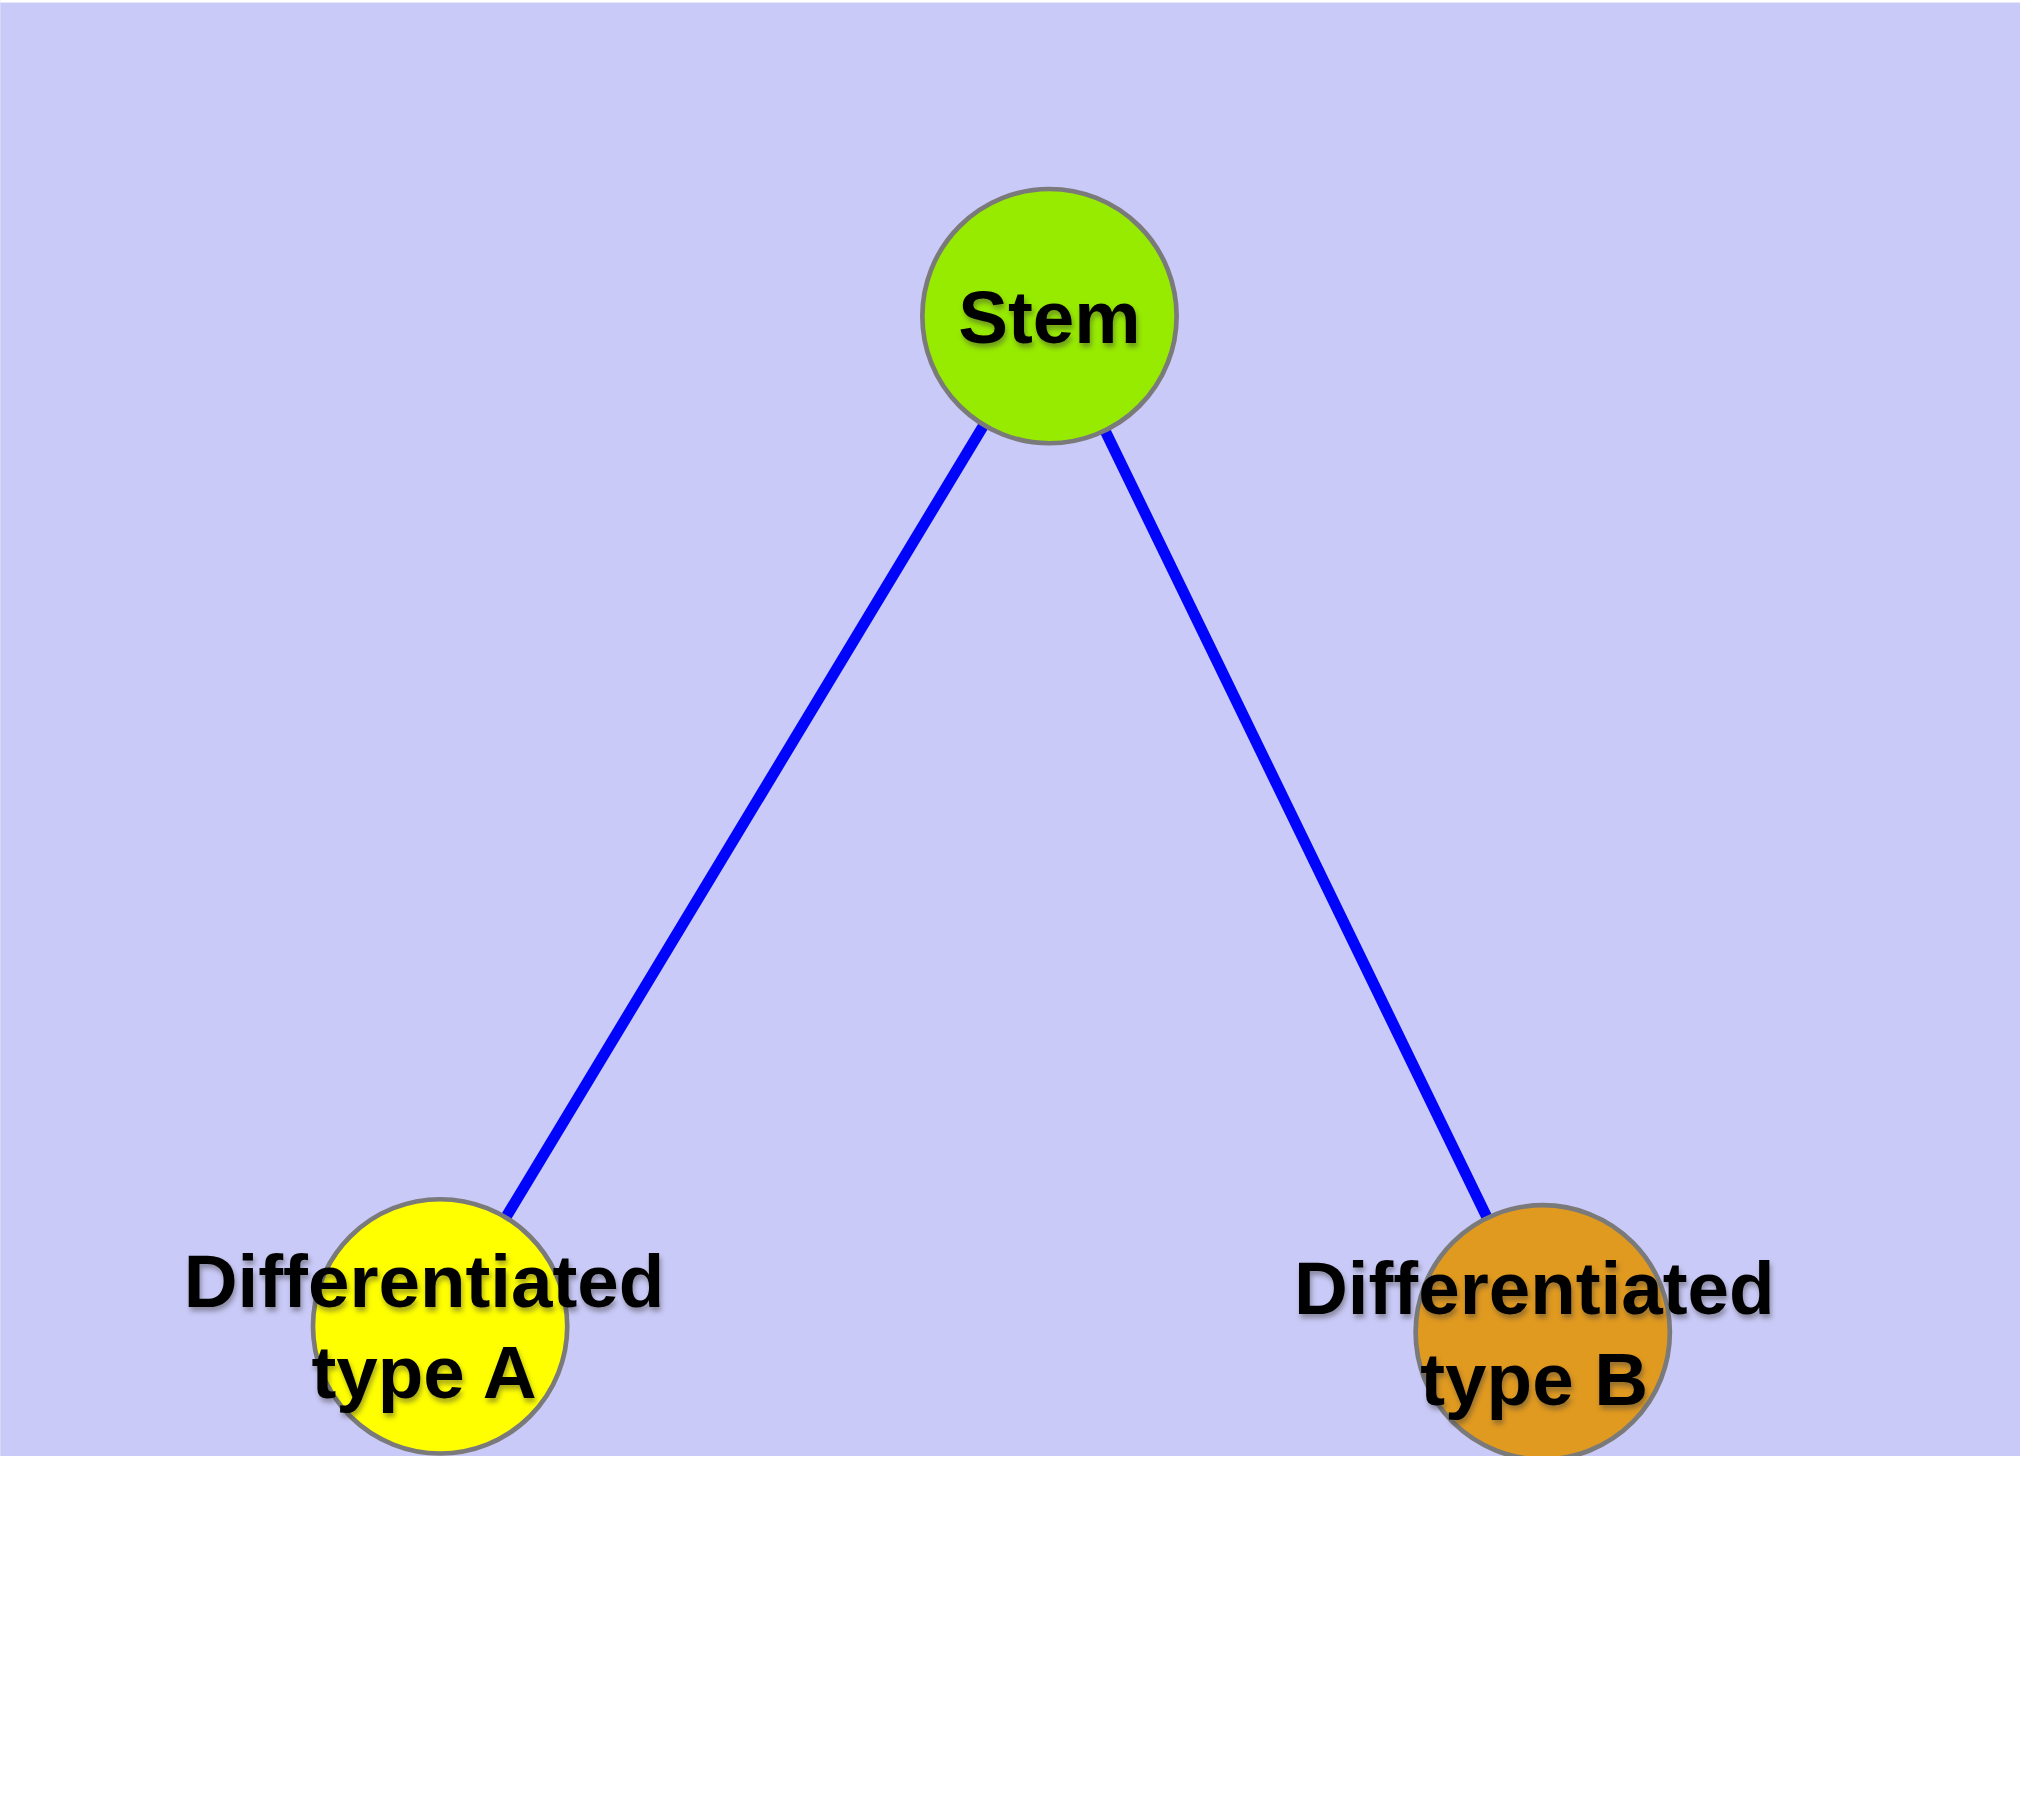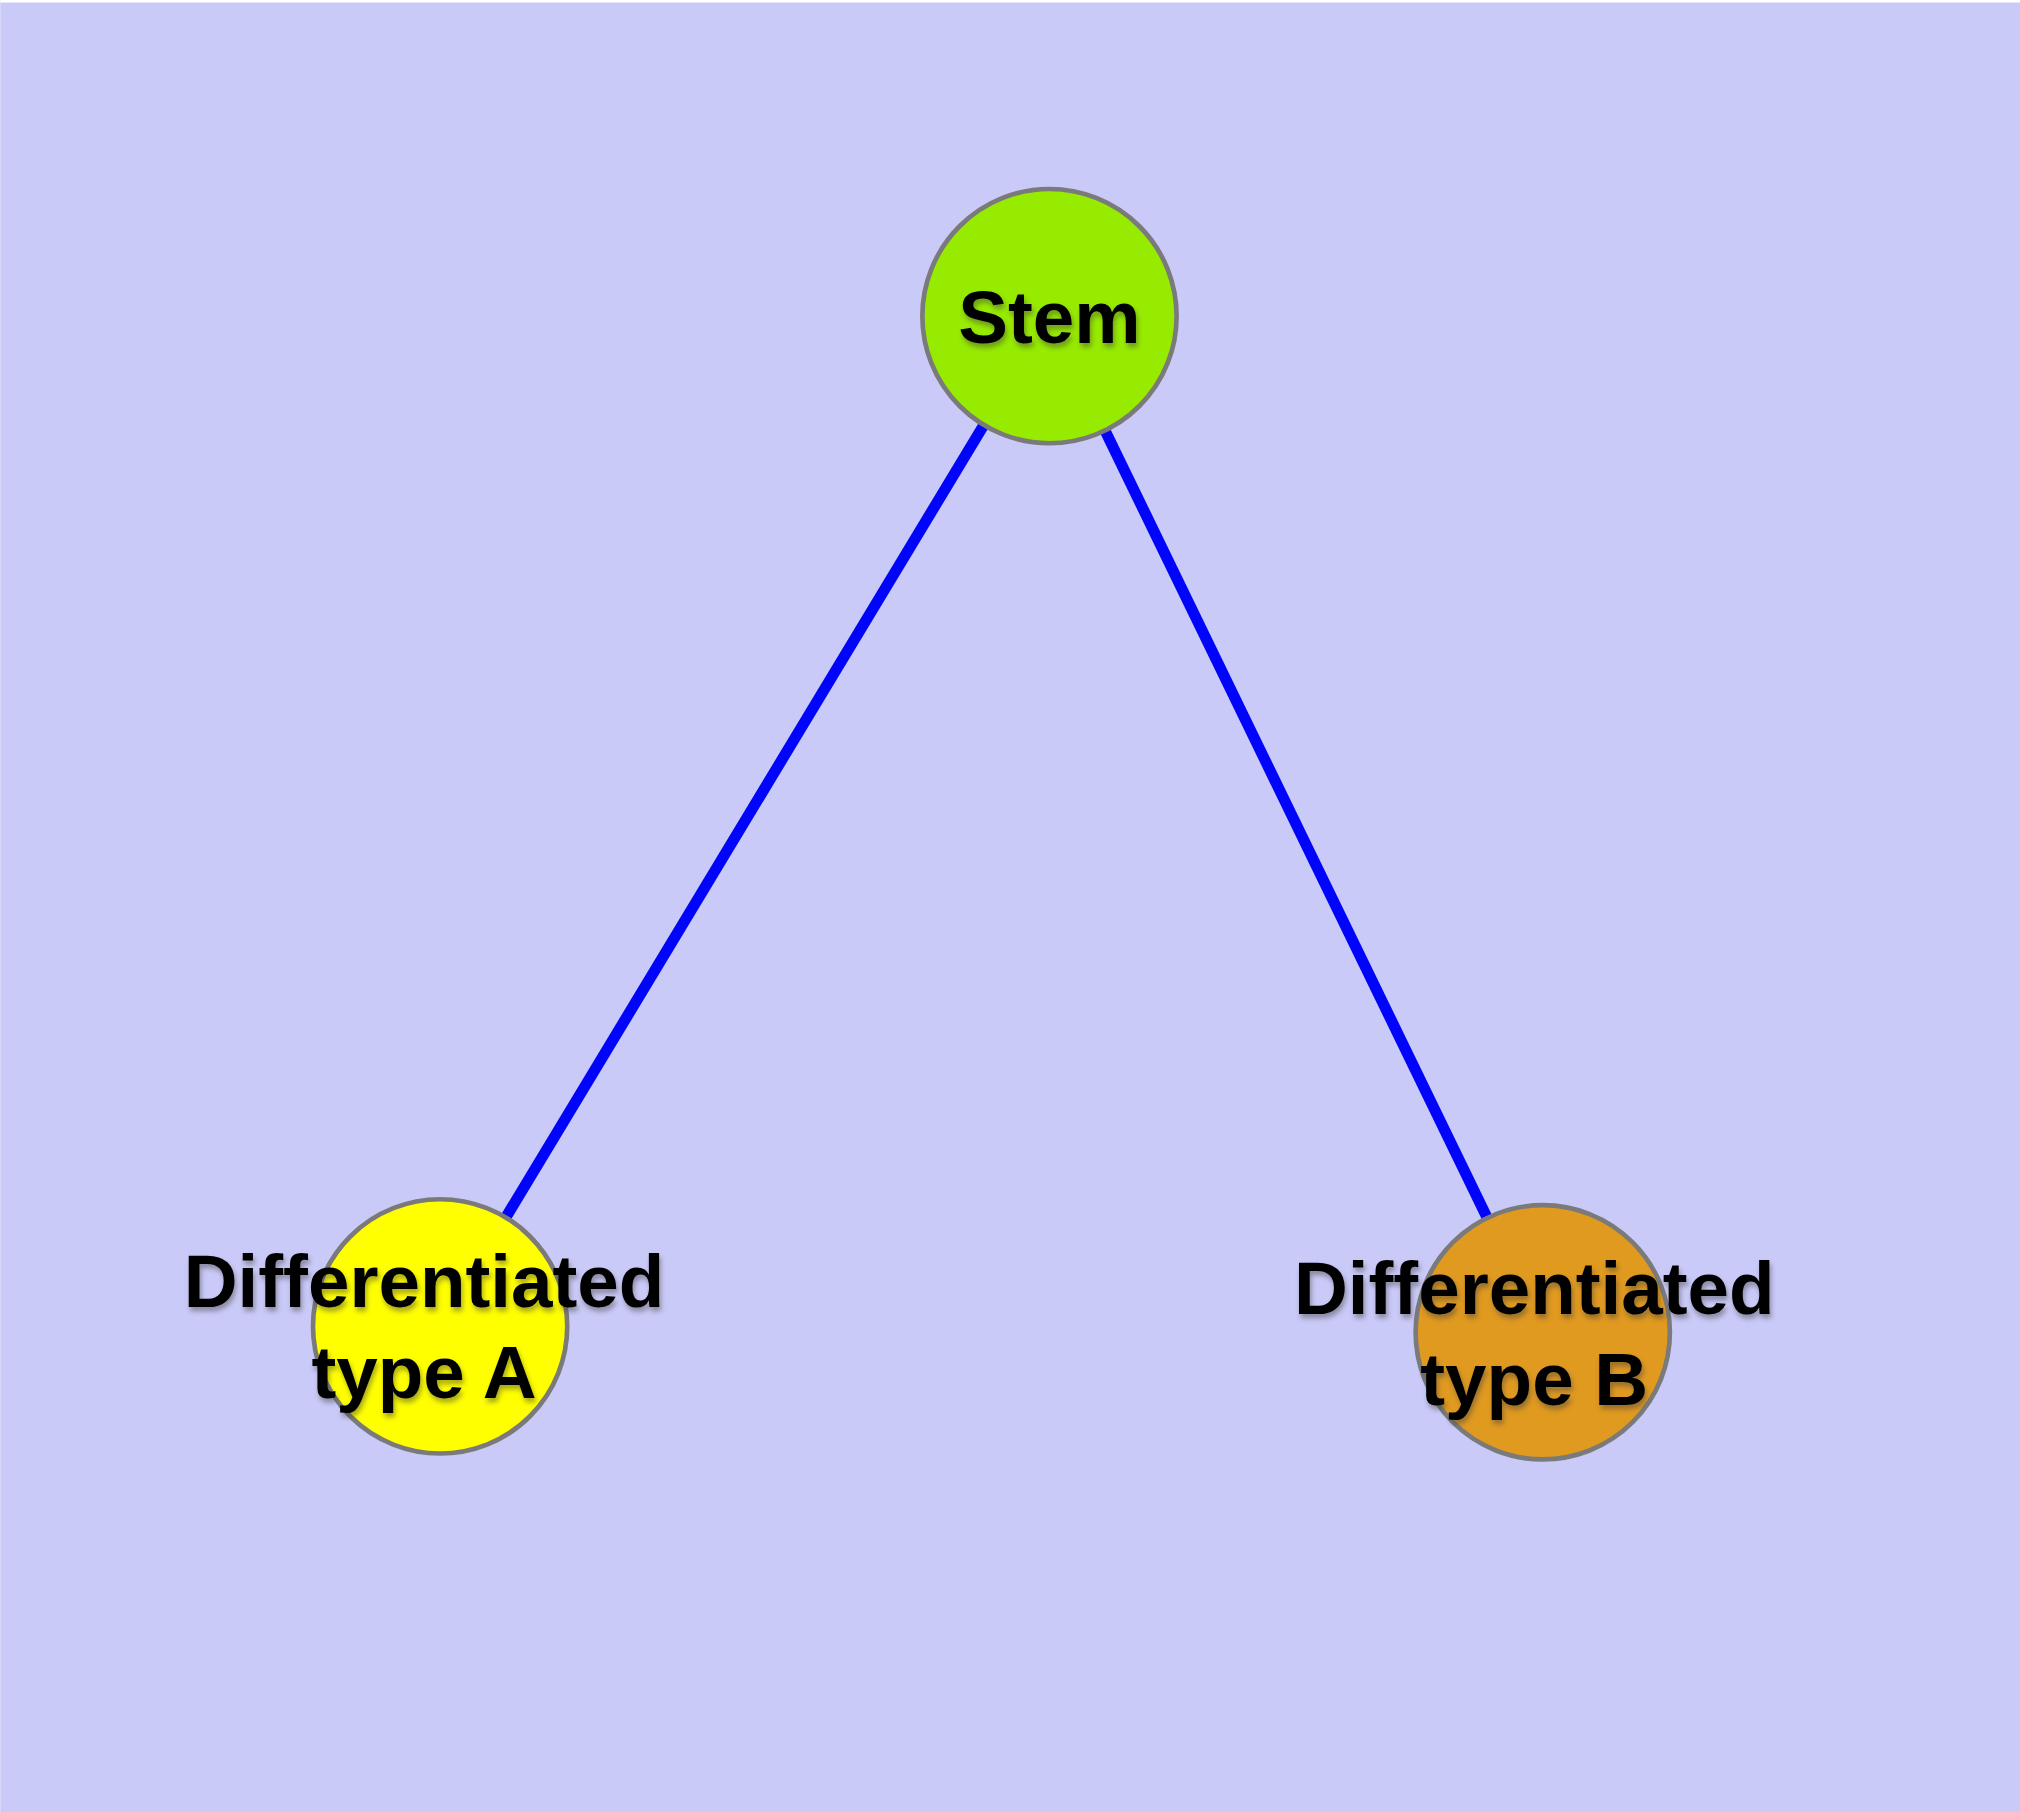--- a/index.html
+++ b/index.html
@@ -3,21 +3,21 @@
 <meta charset="utf-8">
 <style>
   html, body {
     margin: 0;
     padding: 0;
     background: #ffffff;
   }
   .stage {
     position: relative;
     width: 2021px;
-    height: 1812px;
+    height: 1456px;
     overflow: hidden;
   }
   svg { display: block; }
   .edges line {
     stroke-width: 13px;
     fill: none;
   }
   .nodes circle {
     stroke-width: 5.5px;
   }

